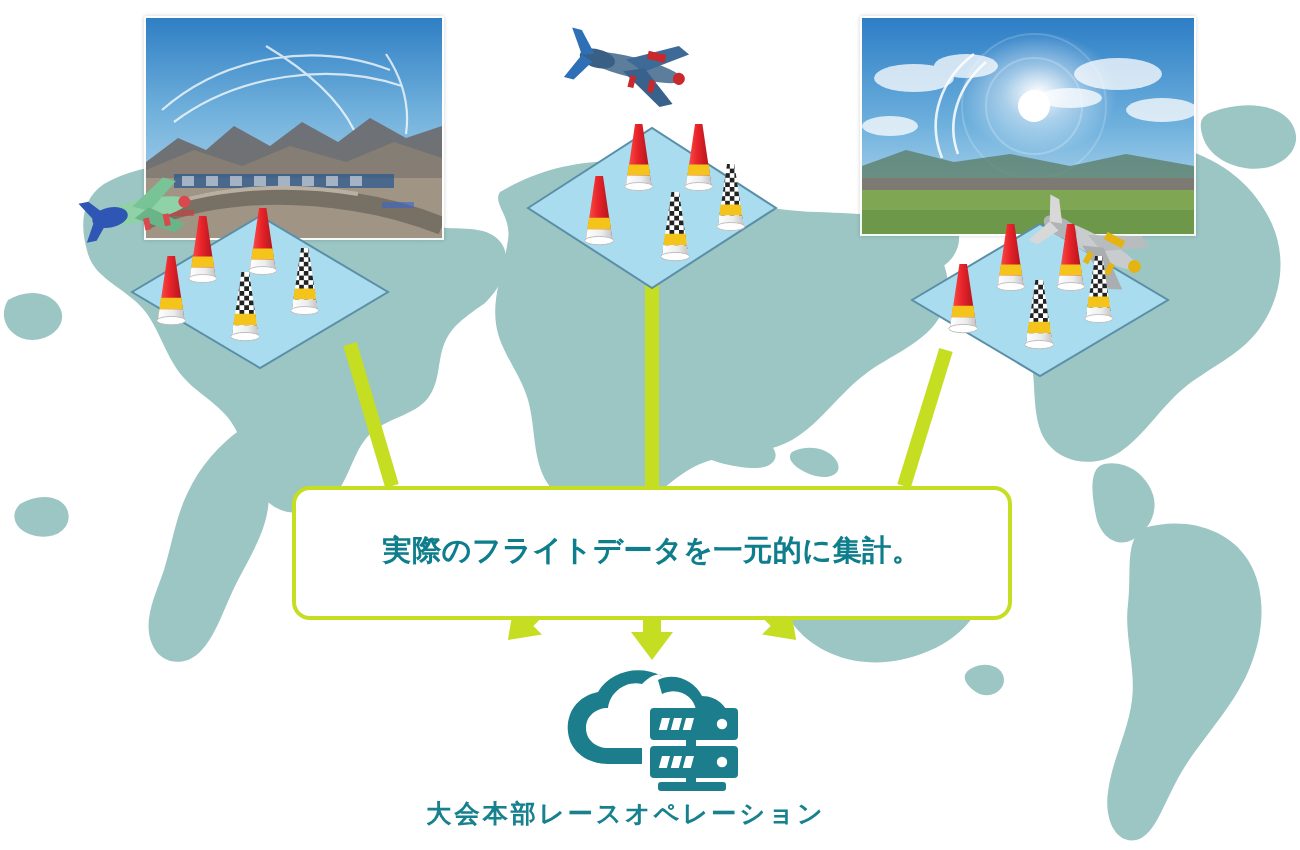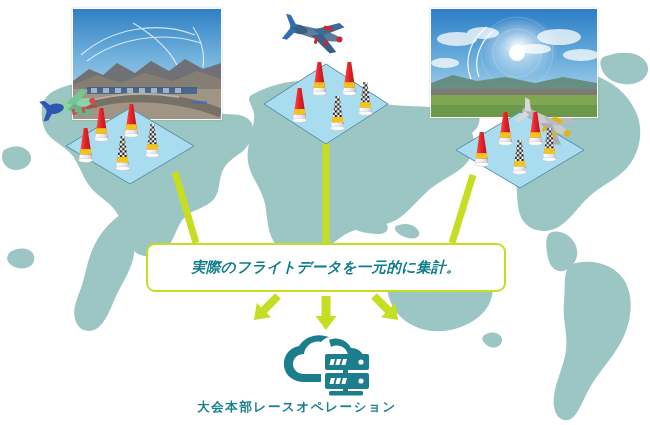--- a/index.html
+++ b/index.html
@@ -8,31 +8,31 @@
   #stage{position:relative;width:650px;height:425px;background:#fff;overflow:hidden;}
 
   .layer{position:absolute;left:0;top:0;width:650px;height:425px;}
   svg{display:block;}
 
   
   .photo{position:absolute;overflow:hidden;border:1px solid rgba(255,255,255,.9);
          box-shadow:0 0 2px rgba(0,0,0,.18);}
 
   
-  #callout{position:absolute;left:146px;top:243px;width:360px;height:49px;
+  #callout{position:absolute;left:146px;top:243px;width:360px;height:67px;
            background:#ffffff;border:2.5px solid #c5de21;border-radius:9px;
            box-sizing:border-box;display:flex;flex-direction:column;
-           align-items:center;justify-content:center;z-index:40;font-style:italic;}
+           align-items:center;justify-content:center;z-index:40;}
   #callout .t1{color:#0e7d8c;font-size:14.5px;font-weight:bold;letter-spacing:.3px;
                line-height:1.1;white-space:nowrap;}
   #callout .t2{color:#1b8f96;font-size:10.5px;font-weight:bold;letter-spacing:.2px;
                margin-top:4px;white-space:nowrap;}
 
   
-  #caption{position:absolute;left:0;top:399px;width:594px;text-align:center;
+  #caption{position:absolute;left:16px;top:399px;width:594px;text-align:center;
            color:#17818e;font-size:12.5px;font-weight:bold;letter-spacing:1.6px;z-index:40;}
 </style>
 </head>
 <body>
 
 <div id="stage">
 
   <svg class="layer" viewBox="0 0 650 425" width="650" height="425" aria-hidden="true">
     <g fill="#9bc6c4">
 

